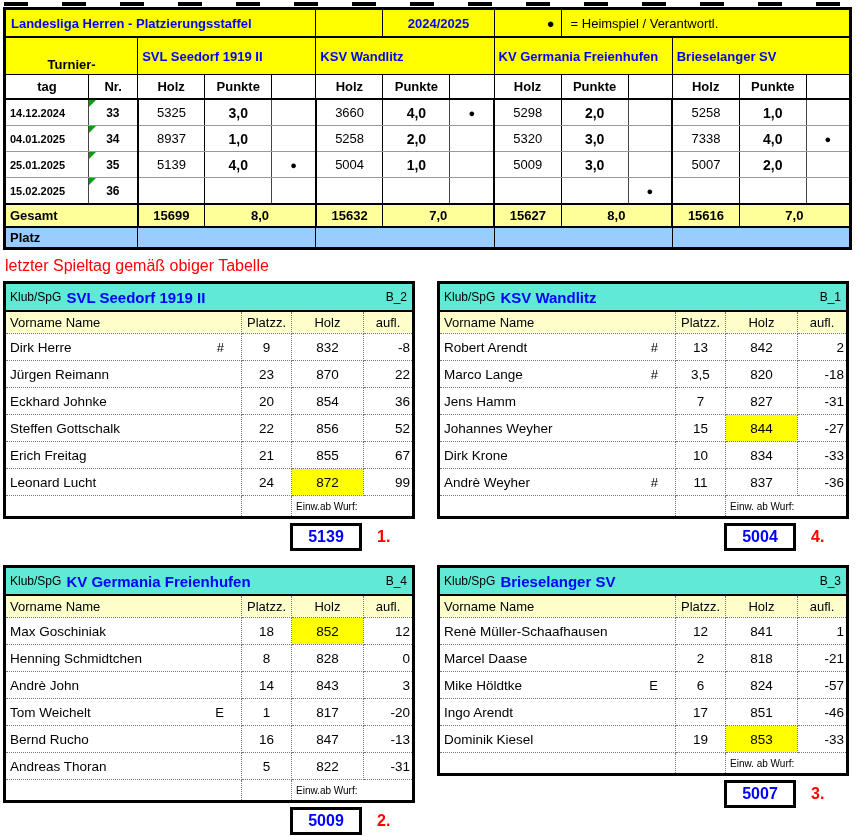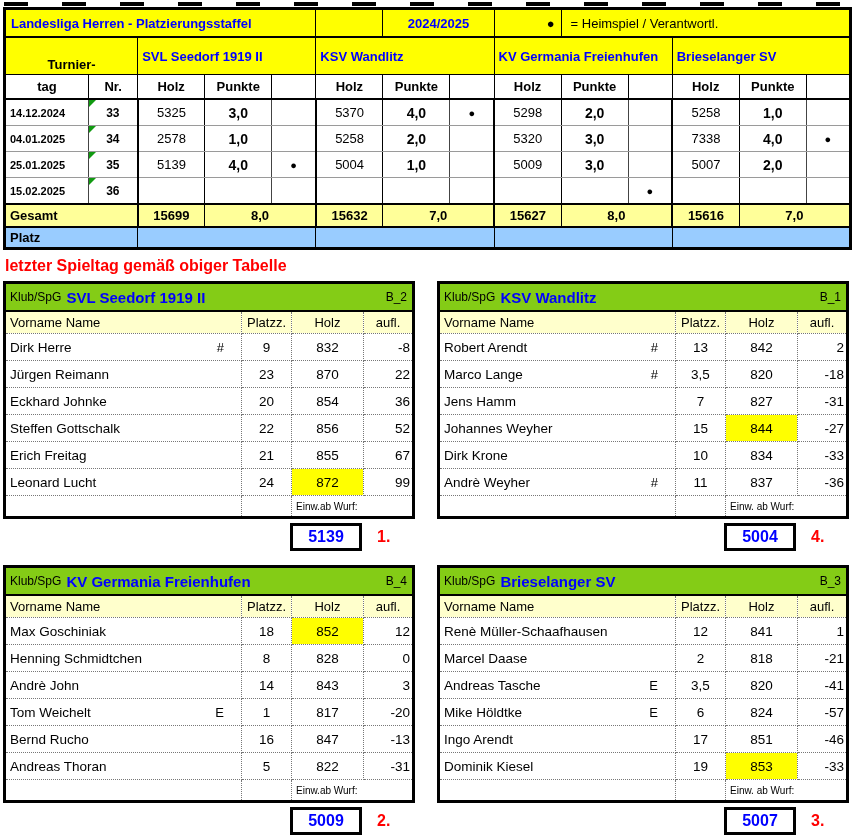--- a/index.html
+++ b/index.html
@@ -46,29 +46,29 @@
   .mt tr.gr td{height:21px;background:#FFFF99;font-weight:bold;border-top:2px solid #000;
     border-bottom:2px solid #000;}
   .gr .glab{padding-left:4px;border-left-color:#000;}
   .gr .hz{background:#FFFF99;}
   .gr .pk{font-size:13px;}
   .mt tr.pr td{height:19px;background:#99CCFF;border-left:1px solid #000;
     border-right:1px solid #000;border-bottom:none;}
   .pr .plab{font-weight:bold;padding-left:4px;}
 
   
-  .redhead{color:#FF0000;font-weight:bold;font-size:16px;margin:7px 0 6px 5px;}
+  .redhead{color:#FF0000;font-weight:normal;font-size:16px;margin:7px 0 6px 5px;}
 
   
   .clubs{display:grid;grid-template-columns:412px 414px;column-gap:22px;row-gap:13px;
     margin:2px 0 0 3px;}
   table.ct{border-collapse:collapse;table-layout:fixed;width:409px;border:3px solid #000;}
   .ct td{padding:0 3px;overflow:hidden;white-space:nowrap;font-size:13.5px;
     border:1px dotted #777;vertical-align:middle;}
-  .ct tr.cti td{background:#84cc16;height:26px;border:none;border-bottom:2px solid #000;}
+  .ct tr.cti td{background:#5eead4;height:26px;border:none;border-bottom:2px solid #000;}
   .cti .wrap{display:flex;align-items:center;}
   .cti .klub{font-size:12px;padding-left:1px;}
   .cti .cname{color:#0000FF;font-weight:bold;font-size:15px;margin-left:5px;}
   .cti .code{margin-left:auto;font-size:12px;padding-right:2px;}
   .ct tr.chd td{background:#FFFFCC;height:21px;font-size:13px;}
   .chd .c0{padding-left:4px;}
   .chd .c1,.chd .c2,.chd .c3{text-align:center;}
   .ct tr.plr td{height:26px;background:#fff;}
   .plr .nm{padding-left:4px;}
   .plr .nm .in{display:flex;justify-content:space-between;align-items:center;}
@@ -137,34 +137,34 @@
     <td>Punkte</td>
     <td></td>
   </tr>
 
   <tr class="dr">
     <td class="date">14.12.2024</td>
     <td class="nr tri">33</td>
     <td class="hz">5325</td>
     <td class="pk">3,0</td>
     <td class="dot"></td>
-    <td class="hz">5370</td>
+    <td class="hz">3660</td>
     <td class="pk">4,0</td>
     <td class="dot">●</td>
     <td class="hz">5298</td>
     <td class="pk">2,0</td>
     <td class="dot"></td>
     <td class="hz">5258</td>
     <td class="pk">1,0</td>
     <td class="dot"></td>
   </tr>
   <tr class="dr">
     <td class="date">04.01.2025</td>
     <td class="nr tri">34</td>
-    <td class="hz">2578</td>
+    <td class="hz">8937</td>
     <td class="pk">1,0</td>
     <td class="dot"></td>
     <td class="hz">5258</td>
     <td class="pk">2,0</td>
     <td class="dot"></td>
     <td class="hz">5320</td>
     <td class="pk">3,0</td>
     <td class="dot"></td>
     <td class="hz">7338</td>
     <td class="pk">4,0</td>
@@ -579,31 +579,20 @@
                 <span class="mk"></span>
               </span>
             </td>
         <td class="pz">2</td>
         <td class="ho">818</td>
         <td class="au">-21</td>
           </tr>
       <tr class="plr">
         <td class="nm">
               <span class="in">
-                <span>Andreas Tasche</span>
-                <span class="mk">E</span>
-              </span>
-            </td>
-        <td class="pz">3,5</td>
-        <td class="ho">820</td>
-        <td class="au">-41</td>
-          </tr>
-      <tr class="plr">
-        <td class="nm">
-              <span class="in">
                 <span>Mike Höldtke</span>
                 <span class="mk">E</span>
               </span>
             </td>
         <td class="pz">6</td>
         <td class="ho">824</td>
         <td class="au">-57</td>
           </tr>
       <tr class="plr">
         <td class="nm">

